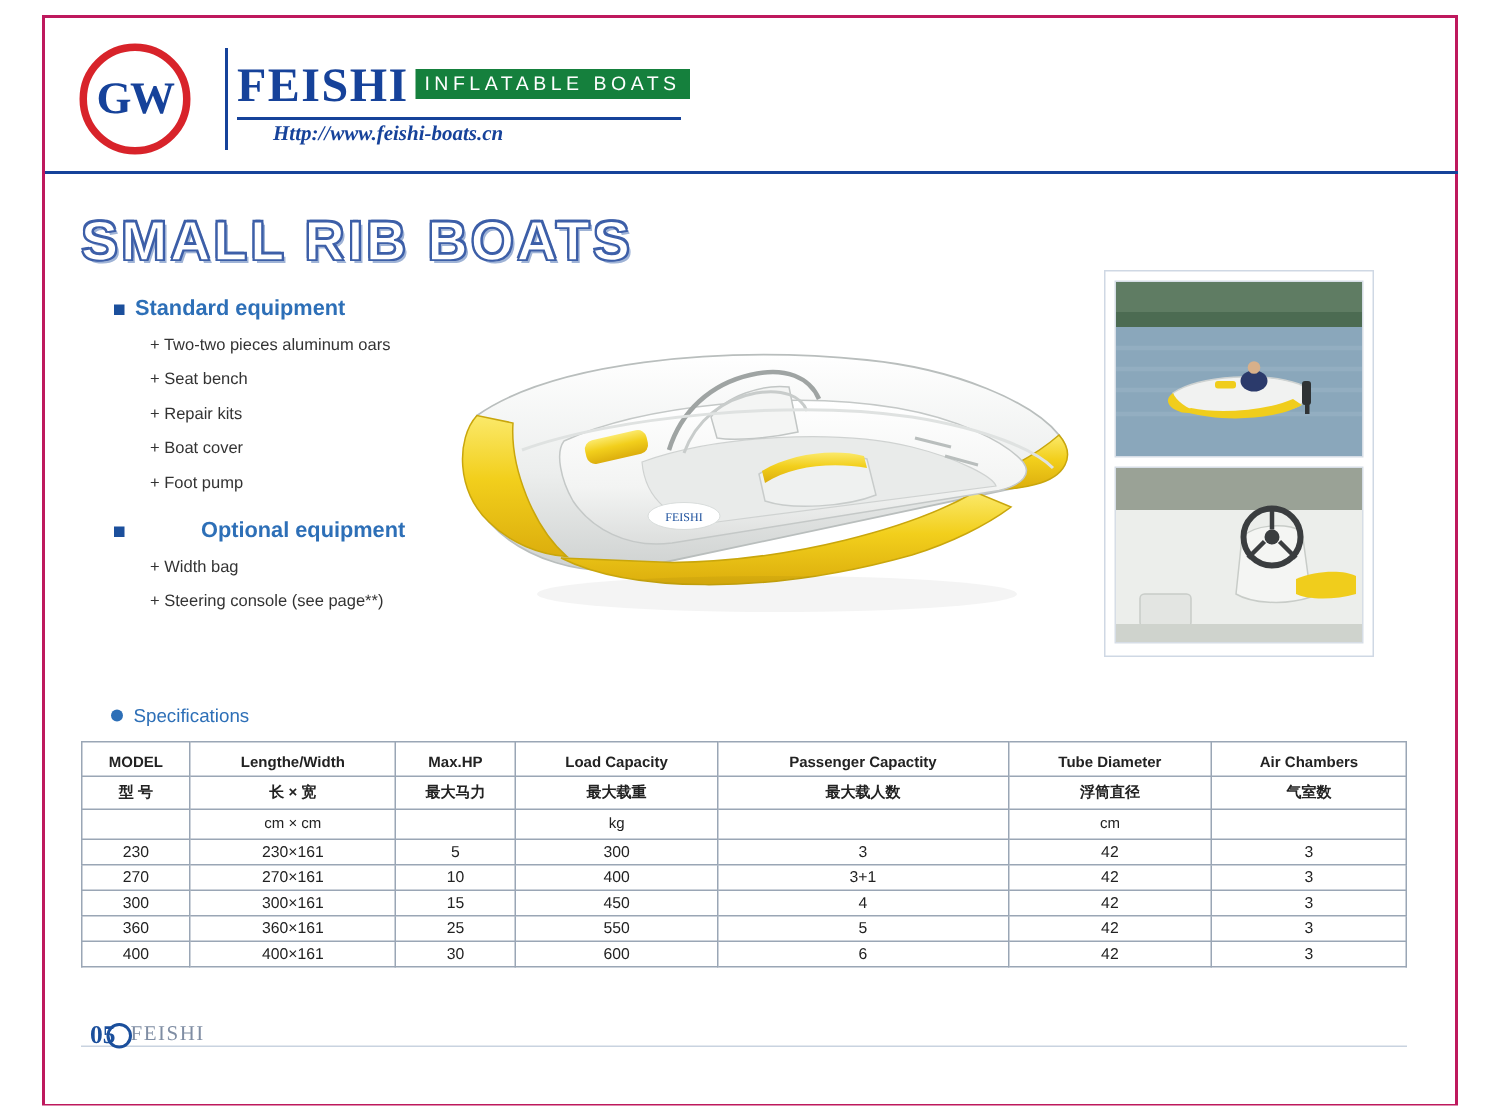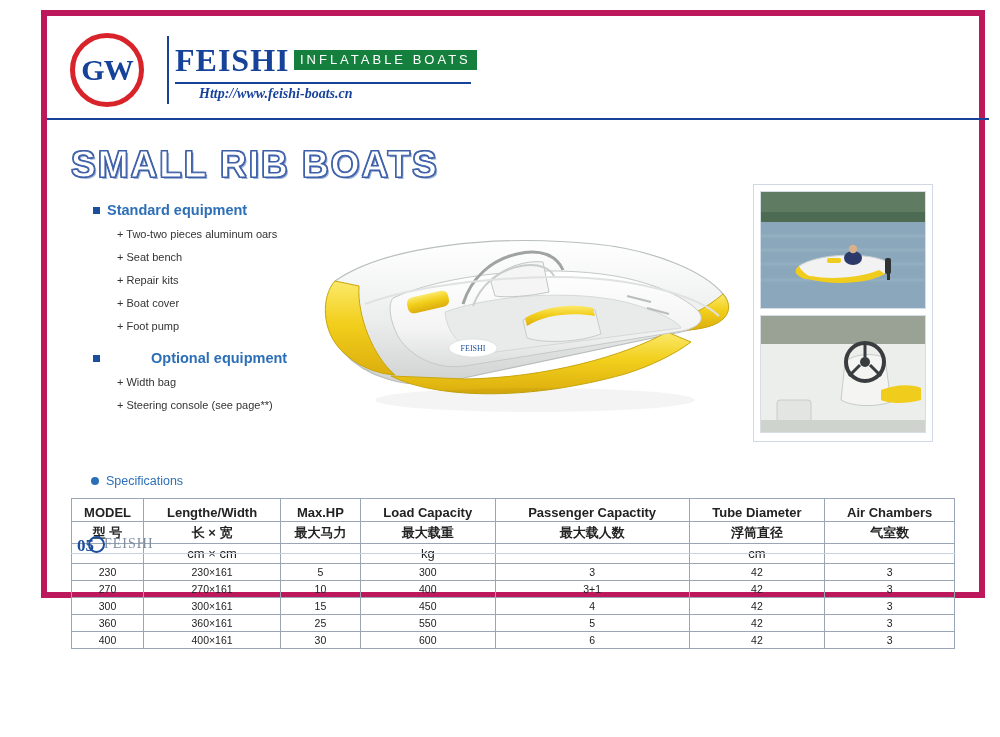--- a/index.html
+++ b/index.html
@@ -6,23 +6,23 @@
   html, body { margin:0; padding:0; }
   body {
     width:1000px; height:737px;
     background:#ffffff;
     font-family:"Liberation Sans", sans-serif;
     overflow:hidden;
     position:relative;
   }
   .page {
     position:absolute;
-    left:41px; top:10px;
-    width:944px; height:588px;
-    border:6px solid #be185d;
+    left:28px; top:10px;
+    width:944px; height:728px;
+    border:2px solid #be185d;
     background:#fff;
   }
   
   .header {
     position:absolute; left:0; top:0; width:942px; height:104px;
     border-bottom:2px solid #16429a;
   }
   .gw-logo {
     position:absolute; left:23px; top:17px;
     width:74px; height:74px; border-radius:50%;
@@ -144,21 +144,21 @@
     font-size:11px;
     color:#222;
   }
   table.spec th, table.spec td {
     border:1px solid #9aa6b5;
     text-align:center;
     padding:0;
   }
   table.spec thead th {
     font-weight:bold;
-    font-size:13px;
+    font-size:10px;
     line-height:17px;
     height:22px;
     background:#ffffff;
   }
   table.spec thead tr.r1 th { padding-top:5px; }
   table.spec thead tr.r3 th { height:20px; font-weight:normal; }
   table.spec tbody td {
     height:16px;
     font-size:10.5px;
     line-height:16px;
@@ -167,21 +167,21 @@
   
   .footer {
     position:absolute; left:0; bottom:24px; width:942px; height:40px;
   }
   .footer-rule {
     position:absolute; left:24px; bottom:38px; width:884px; height:1px;
     background:#c9d3e0;
   }
   .footer-logo {
     position:absolute; left:30px; bottom:12px;
-    display:flex; 
+    display:flex; align-items:center;
   }
   .footer-page {
     font-family:"Liberation Serif", serif;
     font-size:17px; font-weight:bold; color:#1b4f9c;
   }
   .footer-circle {
     width:17px; height:17px; border-radius:50%;
     border:2px solid #1b4f9c; margin:0 3px 0 -6px;
   }
   .footer-name {

